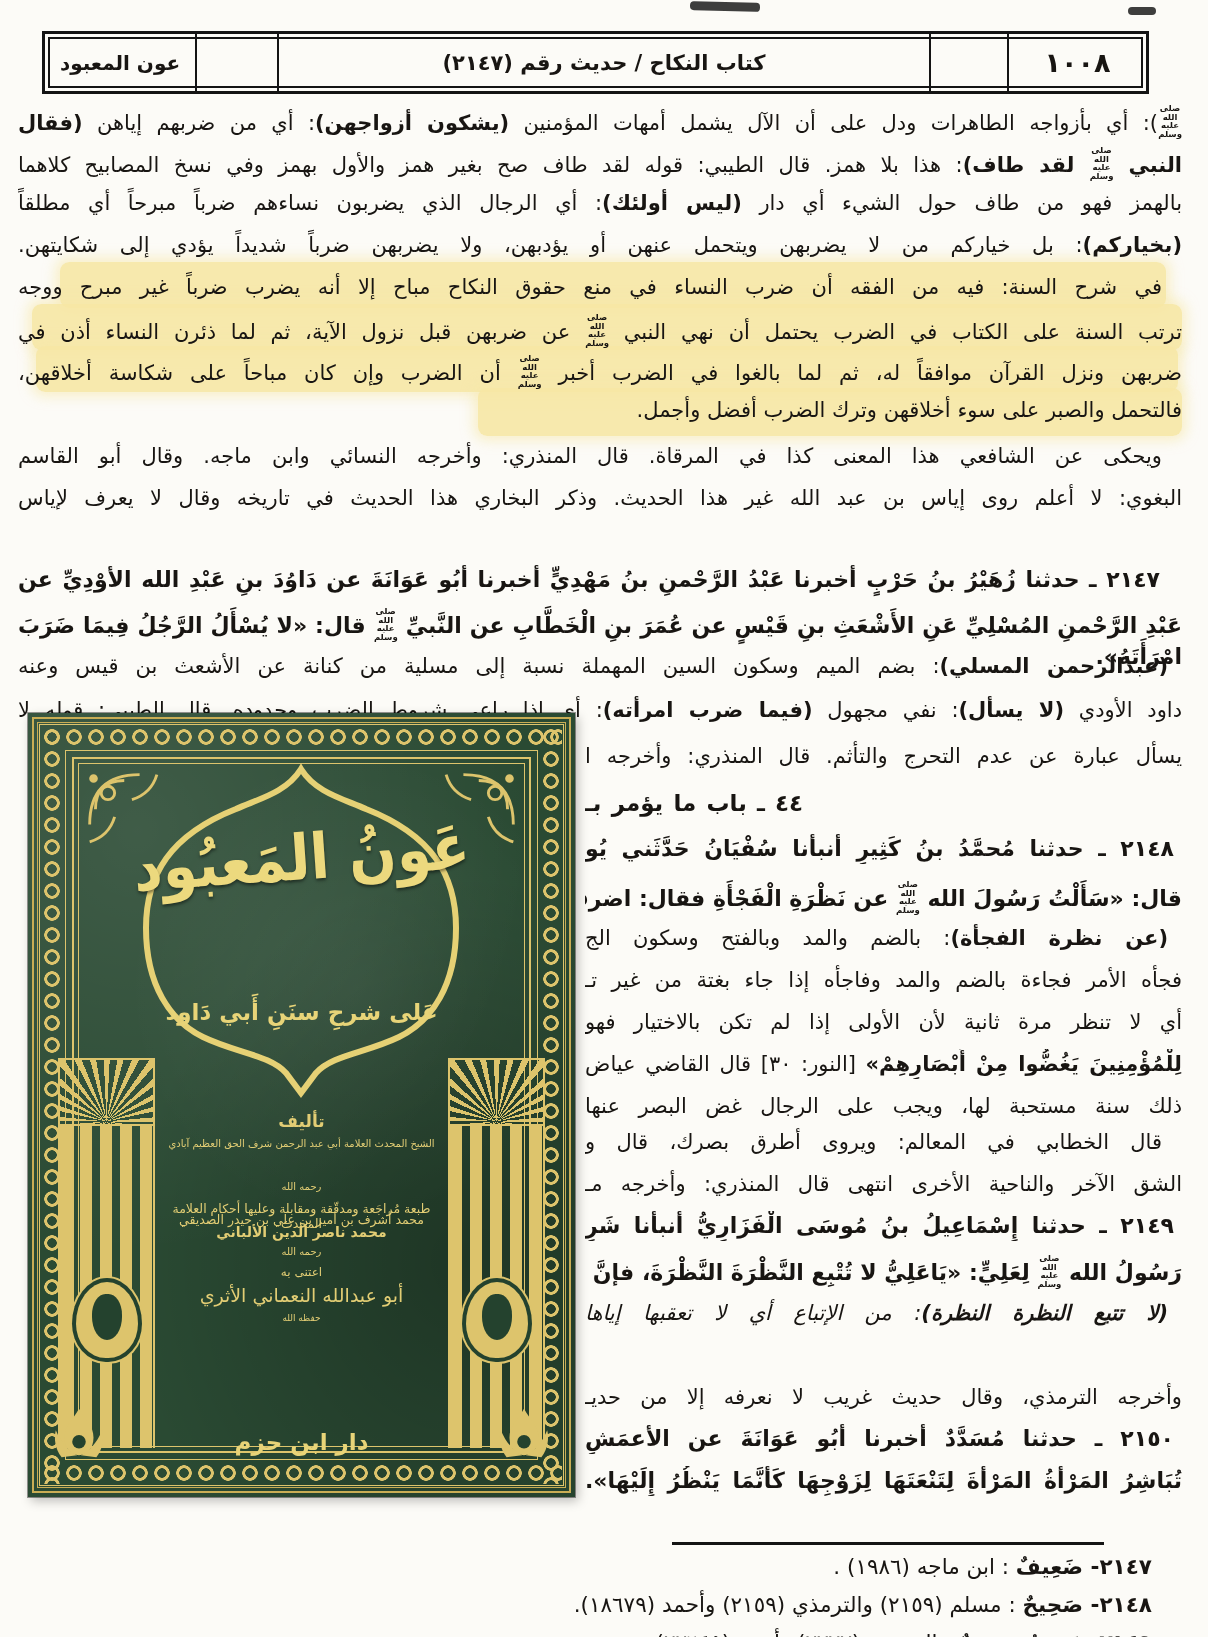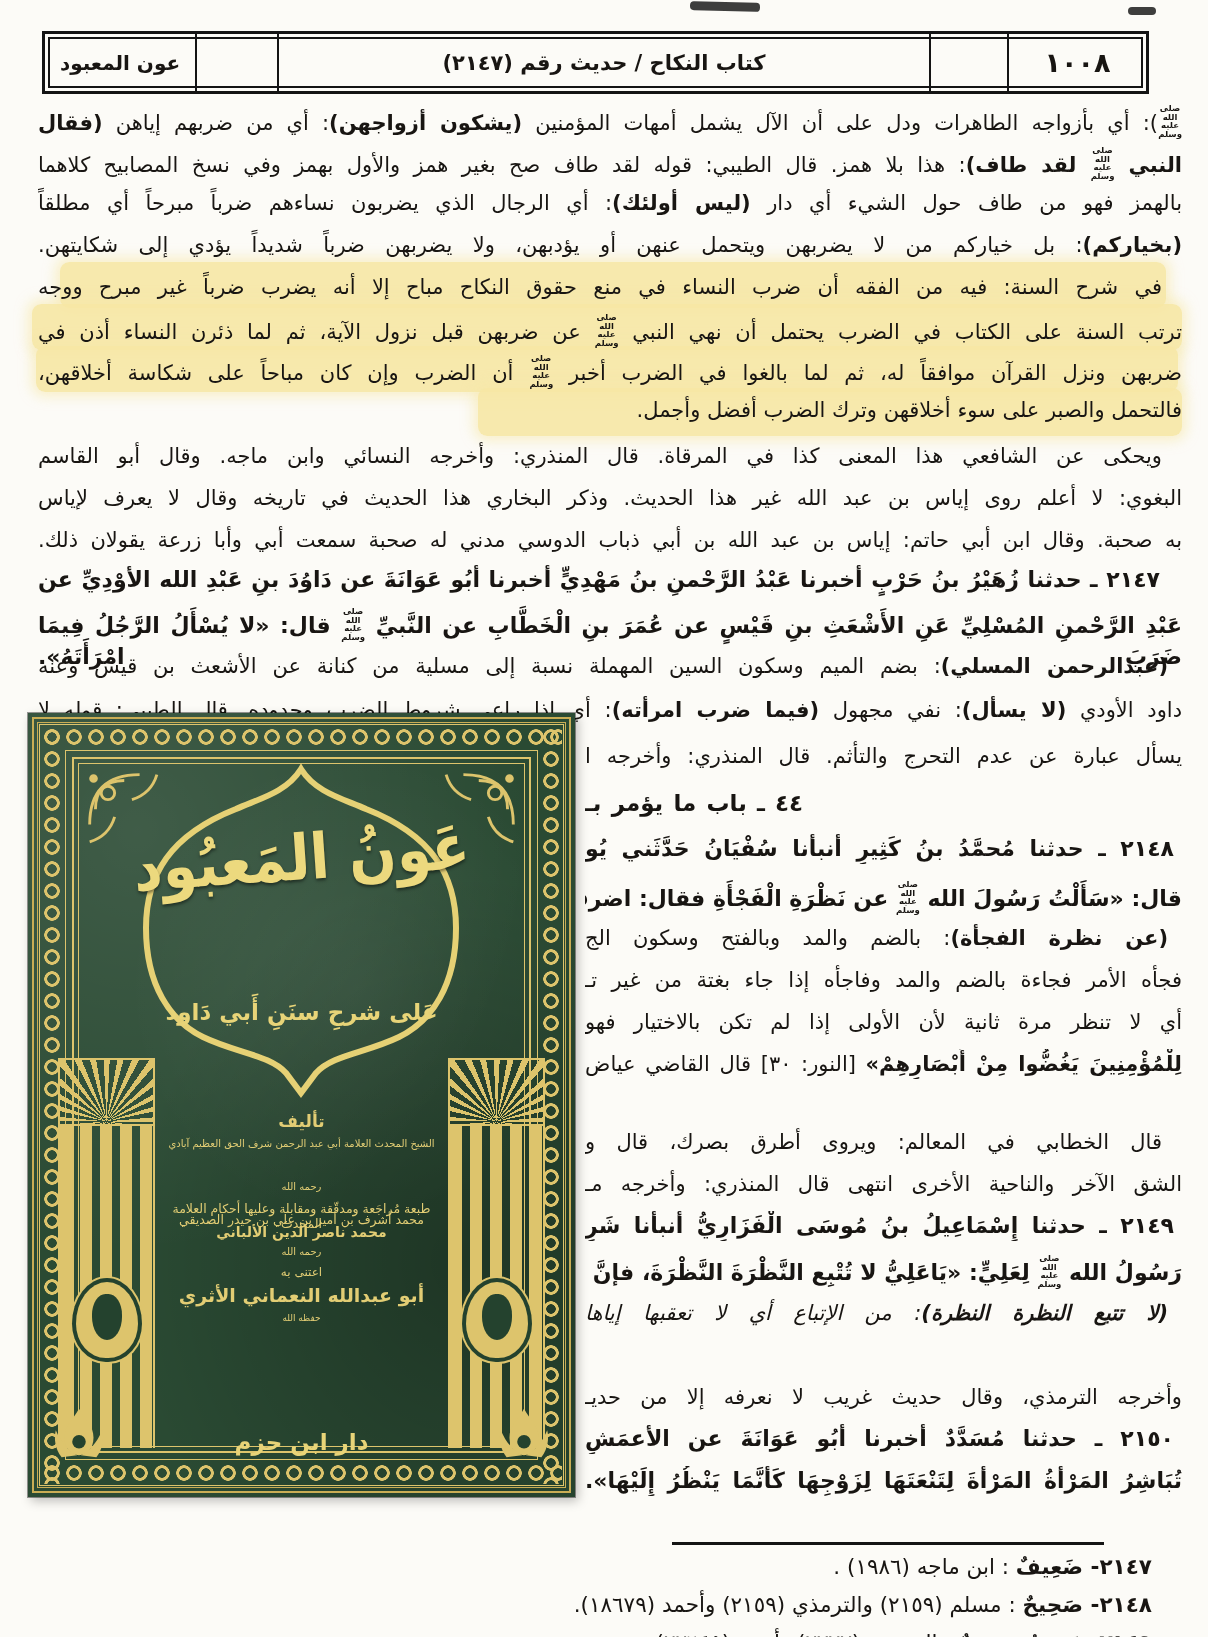--- a/index.html
+++ b/index.html
@@ -11,21 +11,21 @@
   .hdr{position:absolute;left:42px;top:31px;width:1101px;height:57px;border:3px solid #141414;
        box-shadow:inset 0 0 0 3px #fcfbf7, inset 0 0 0 5px #141414;display:flex;direction:ltr;z-index:3;background:#fcfbf7;}
   .hdr .cell{border-left:2.5px solid #141414;display:flex;align-items:center;justify-content:center;direction:rtl;}
   .hdr .cell:first-child{border-left:none;}
   .hc1{width:150px;font-weight:bold;font-size:20px;}
   .hc2{width:80px;}
   .hc3{width:650px;font-weight:bold;font-size:21px;}
   .hc4{width:76px;}
   .hc5{flex:1;font-weight:bold;font-size:27px;}
   
-  .ln{position:absolute;left:38px;right:26px;font-size:21px;line-height:30px;direction:rtl;
+  .ln{position:absolute;left:18px;right:26px;font-size:21px;line-height:30px;direction:rtl;
       text-align:justify;text-align-last:justify;z-index:2;}
   .lnr{position:absolute;left:585px;right:26px;font-size:21px;line-height:30px;direction:rtl;
       text-align:justify;text-align-last:justify;white-space:nowrap;overflow:hidden;z-index:2;}
   .bold{font-weight:bold;font-size:22px;}
   .endline{text-align-last:right;}
   .saw{display:inline-block;width:24px;font-size:8.5px;line-height:1.02;vertical-align:-7px;
        text-align:center;font-weight:bold;white-space:normal;}
   
   .hlband{position:absolute;background:rgba(246,231,164,.9);border-radius:9px;z-index:1;
           box-shadow:0 0 12px 5px rgba(246,232,168,.55);}
@@ -102,38 +102,38 @@
   <div class="ln" style="top:188px;">بالهمز فهو من طاف حول الشيء أي دار <b>(ليس أولئك)</b>: أي الرجال الذي يضربون نساءهم ضرباً مبرحاً أي مطلقاً</div>
   <div class="ln" style="top:230px;"><b>(بخياركم)</b>: بل خياركم من لا يضربهن ويتحمل عنهن أو يؤدبهن، ولا يضربهن ضرباً شديداً يؤدي إلى شكايتهن.</div>
 
   <div class="ln" style="top:313px;">ترتب السنة على الكتاب في الضرب يحتمل أن نهي النبي <span class="saw">صلى الله عليه وسلم</span> عن ضربهن قبل نزول الآية، ثم لما ذئرن النساء أذن في</div>
   <div class="ln" style="top:272px;padding-right:20px;">في شرح السنة: فيه من الفقه أن ضرب النساء في منع حقوق النكاح مباح إلا أنه يضرب ضرباً غير مبرح ووجه</div>
   <div class="ln" style="top:354px;">ضربهن ونزل القرآن موافقاً له، ثم لما بالغوا في الضرب أخبر <span class="saw">صلى الله عليه وسلم</span> أن الضرب وإن كان مباحاً على شكاسة أخلاقهن،</div>
   <div class="ln endline" style="top:395px;">فالتحمل والصبر على سوء أخلاقهن وترك الضرب أفضل وأجمل.</div>
 
   <div class="ln" style="top:441px;padding-right:20px;">ويحكى عن الشافعي هذا المعنى كذا في المرقاة. قال المنذري: وأخرجه النسائي وابن ماجه. وقال أبو القاسم</div>
   <div class="ln" style="top:483px;">البغوي: لا أعلم روى إياس بن عبد الله غير هذا الحديث. وذكر البخاري هذا الحديث في تاريخه وقال لا يعرف لإياس</div>
-  <div class="ln" style="top:525px;">به صحبة. وقال ابن أبي حاتم: إياس بن عبد الله بن أبي ذباب الدوسي مدني له صحبة سمعت أبي وأبا زرعة يقولان ذلك.</div>
 
   <div class="ln bold" style="top:565px;padding-right:22px;">٢١٤٧ ـ حدثنا زُهَيْرُ بنُ حَرْبٍ أخبرنا عَبْدُ الرَّحْمنِ بنُ مَهْدِيٍّ أخبرنا أبُو عَوَانَةَ عن دَاوُدَ بنِ عَبْدِ الله الأوْدِيِّ عن</div>
   <div class="ln bold" style="top:607px;">عَبْدِ الرَّحْمنِ المُسْلِيِّ عَنِ الأَشْعَثِ بنِ قَيْسٍ عن عُمَرَ بنِ الْخَطَّابِ عن النَّبيِّ <span class="saw">صلى الله عليه وسلم</span> قال: «لا يُسْأَلُ الرَّجُلُ فِيمَا ضَرَبَ امْرَأَتَهُ».</div>
 
   <div class="ln" style="top:651px;padding-right:14px;"><b>(عبدالرحمن المسلي)</b>: بضم الميم وسكون السين المهملة نسبة إلى مسلية من كنانة عن الأشعث بن قيس وعنه</div>
   <div class="ln" style="top:695px;">داود الأودي <b>(لا يسأل)</b>: نفي مجهول <b>(فيما ضرب امرأته)</b>: أي إذا راعى شروط الضرب وحدوده. قال الطيبي: قوله لا</div>
   <div class="lnr" style="top:741px;">يسأل عبارة عن عدم التحرج والتأثم. قال المنذري: وأخرجه ا</div>
 
   <div class="lnr bold" style="top:788px;left:585px;right:auto;width:218px;font-size:23px;">٤٤ ـ باب ما يؤمر بـ</div>
 
   <div class="lnr bold" style="top:834px;padding-right:8px;">٢١٤٨ ـ حدثنا مُحمَّدُ بنُ كَثِيرٍ أنبأنا سُفْيَانُ حَدَّثَني يُو</div>
   <div class="lnr bold" style="top:880px;">قال: «سَأَلْتُ رَسُولَ الله <span class="saw">صلى الله عليه وسلم</span> عن نَظْرَةِ الْفَجْأَةِ فقال: اضرف بَ</div>
 
   <div class="lnr" style="top:923px;padding-right:14px;"><b>(عن نظرة الفجأة)</b>: بالضم والمد وبالفتح وسكون الج</div>
   <div class="lnr" style="top:965px;">فجأه الأمر فجاءة بالضم والمد وفاجأه إذا جاء بغتة من غير تـ</div>
   <div class="lnr" style="top:1007px;">أي لا تنظر مرة ثانية لأن الأولى إذا لم تكن بالاختيار فهو</div>
   <div class="lnr" style="top:1049px;"><b>لِلْمُؤْمِنِينَ يَغُضُّوا مِنْ أَبْصَارِهِمْ»</b> [النور: ٣٠] قال القاضي عياض</div>
+  <div class="lnr" style="top:1091px;">ذلك سنة مستحبة لها، ويجب على الرجال غض البصر عنها</div>
 
   <div class="lnr" style="top:1127px;padding-right:20px;">قال الخطابي في المعالم: ويروى أطرق بصرك، قال و</div>
   <div class="lnr" style="top:1169px;">الشق الآخر والناحية الأخرى انتهى قال المنذري: وأخرجه مـ</div>
 
   <div class="lnr bold" style="top:1211px;padding-right:8px;">٢١٤٩ ـ حدثنا إِسْمَاعِيلُ بنُ مُوسَى الْفَزَارِيُّ أنبأنا شَرِ</div>
   <div class="lnr bold" style="top:1254px;">رَسُولُ الله <span class="saw">صلى الله عليه وسلم</span> لِعَلِيٍّ: «يَاعَلِيُّ لا تُتْبِع النَّظْرَةَ النَّظْرَةَ، فإنَّ لَكَ</div>
 
   <div class="lnr" style="top:1298px;padding-right:14px;font-style:italic;"><b>(لا تتبع النظرة النظرة)</b>: من الإتباع أي لا تعقبها إياها</div>
   <div class="lnr" style="top:1382px;">وأخرجه الترمذي، وقال حديث غريب لا نعرفه إلا من حديـ</div>
 
@@ -188,21 +188,21 @@
     <div class="cov-abs covsub">عَلى شرحِ سنَنِ أَبي دَاود</div>
 
     <div class="cov-abs covtxt" style="top:398px;font-size:17px;font-weight:bold;">تأليف</div>
     <div class="cov-abs covtxt" style="top:425px;font-size:10px;">الشيخ المحدث العلامة أبي عبد الرحمن شرف الحق العظيم آبادي</div>
     <div class="cov-abs covtxt" style="top:467px;font-size:12.5px;margin-top:32px;">محمد أشرف بن أمير بن علي بن حيدر الصديقي</div>
     <div class="cov-abs covtxt" style="top:468px;font-size:10px;">رحمه الله</div>
     <div class="cov-abs covtxt" style="top:488px;font-size:12.5px;">طبعة مُراجَعة ومدقّقة ومقابلة وعليها أحكام العلامة المحدث</div>
     <div class="cov-abs covtxt" style="top:511px;font-size:14px;font-weight:bold;">محمد ناصر الدين الألباني</div>
     <div class="cov-abs covtxt" style="top:533px;font-size:10px;">رحمه الله</div>
     <div class="cov-abs covtxt" style="top:552px;font-size:12px;">اعتنى به</div>
-    <div class="cov-abs covtxt" style="top:571px;font-size:19px;font-weight:bold;">أبو عبدالله النعماني الأثري</div>
+    <div class="cov-abs covtxt" style="top:571px;font-size:19px;font-weight:normal;">أبو عبدالله النعماني الأثري</div>
     <div class="cov-abs covtxt" style="top:600px;font-size:9px;">حفظه الله</div>
 
     <div class="cov-abs col colL">
       <div class="cap"></div>
       <div class="shaft"></div>
       <div class="med"></div>
     </div>
     <div class="cov-abs col colR">
       <div class="cap"></div>
       <div class="shaft"></div>

